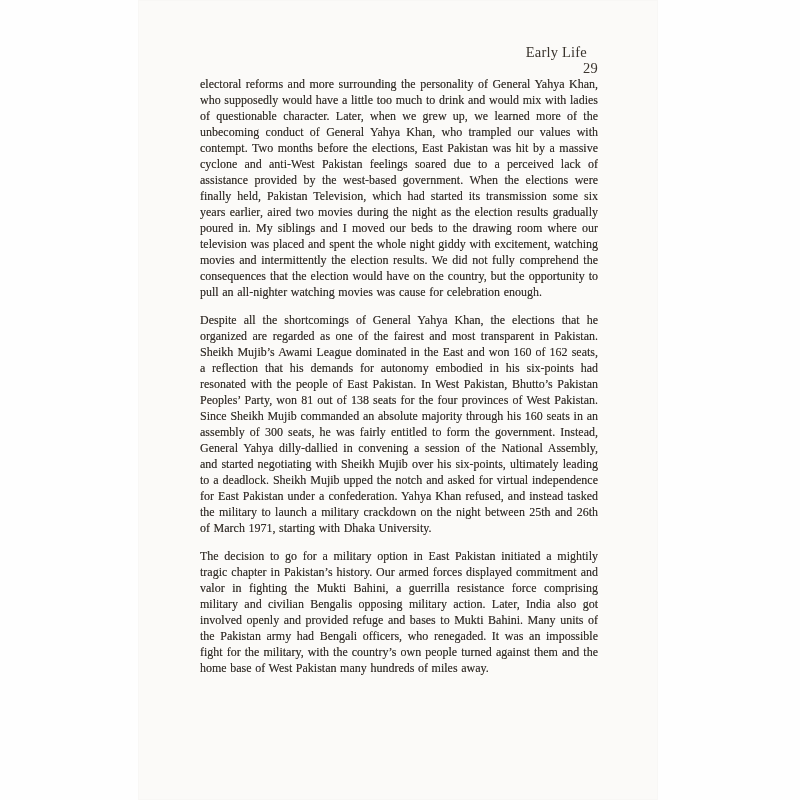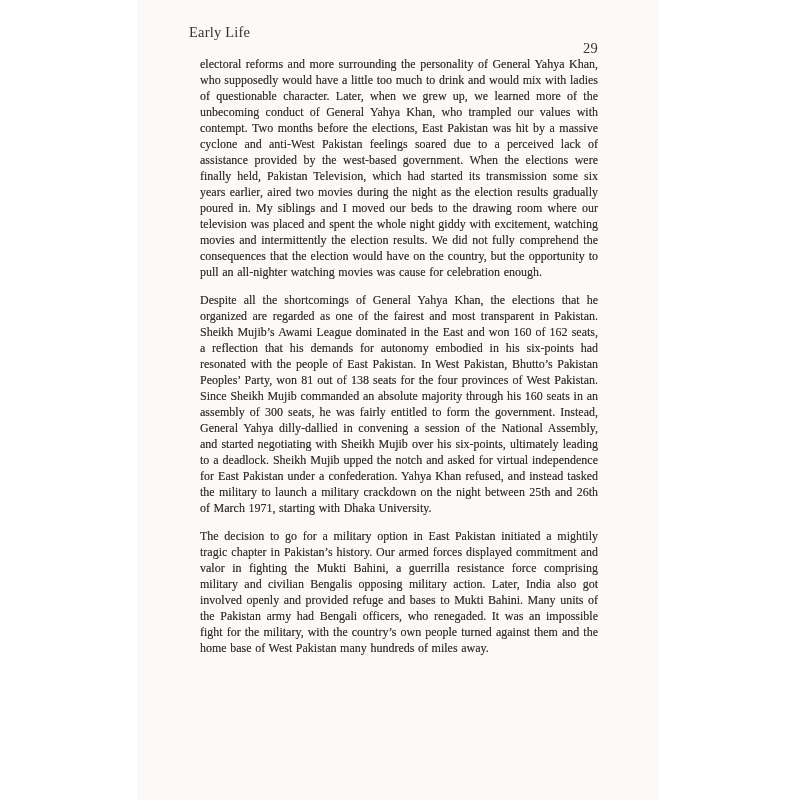--- a/index.html
+++ b/index.html
@@ -28,23 +28,24 @@
   }
   .running-header {
     position: relative;
     height: 17px;
     font-size: 14.5px;
     color: #39332d;
     letter-spacing: 0.2px;
   }
   .running-header .title {
     display: block;
-    text-align: left;
+    text-align: right;
     
     transform: translateX(-11px);
+    margin-top: 20px;
   }
   .running-header .pageno {
     position: absolute;
     right: 0;
     top: 16px;
   }
   .body-text {
     margin-top: 15px;
     font-size: 12px;
     line-height: 16px;

